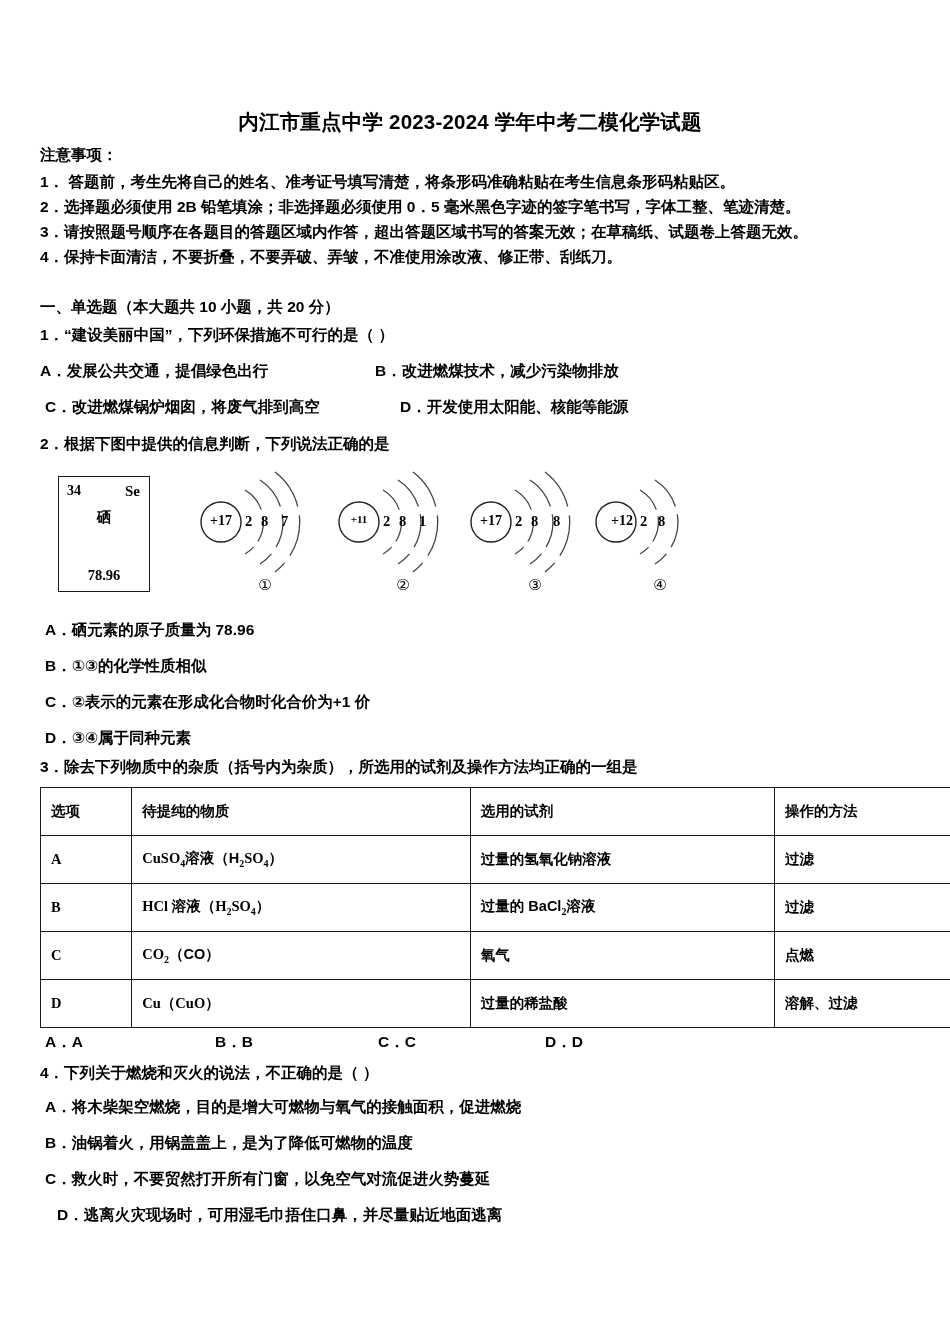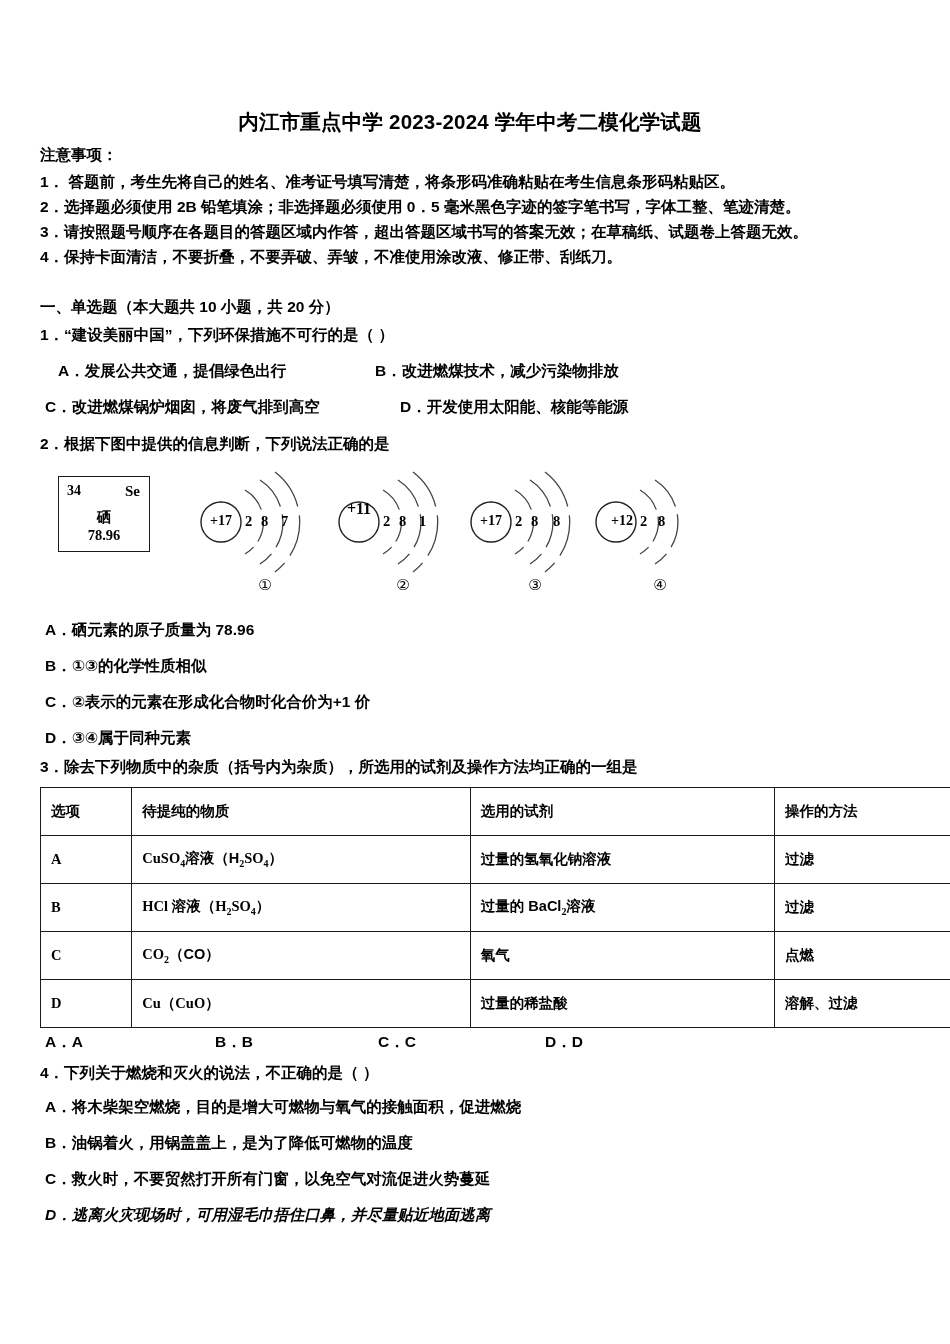--- a/index.html
+++ b/index.html
@@ -82,21 +82,21 @@
 
   
   .figure-q2 {
     position: absolute;
     left: 40px; top: 462px;
     width: 880px; height: 145px;
   }
   .pt-cell {
     position: absolute;
     left: 18px; top: 14px;
-    width: 92px; height: 76px;
+    width: 92px; height: 116px;
     border: 1.6px solid #1a1a1a;
     font-family: "Liberation Serif", "DejaVu Serif", serif;
   }
   .pt-z {
     position: absolute; left: 8px; top: 6px;
     font-size: 14px; font-weight: bold;
   }
   .pt-sym {
     position: absolute; right: 9px; top: 6px;
     font-size: 15px; font-weight: bold;
@@ -163,21 +163,21 @@
     <div class="notice-head">注意事项：</div>
     <div class="notice-line">1．  答题前，考生先将自己的姓名、准考证号填写清楚，将条形码准确粘贴在考生信息条形码粘贴区。</div>
     <div class="notice-line">2．选择题必须使用 2B 铅笔填涂；非选择题必须使用 0．5 毫米黑色字迹的签字笔书写，字体工整、笔迹清楚。</div>
     <div class="notice-line">3．请按照题号顺序在各题目的答题区域内作答，超出答题区域书写的答案无效；在草稿纸、试题卷上答题无效。</div>
     <div class="notice-line">4．保持卡面清洁，不要折叠，不要弄破、弄皱，不准使用涂改液、修正带、刮纸刀。</div>
   </div>
 
   <div class="section-head">一、单选题（本大题共 10 小题，共 20 分）</div>
 
   <div class="q-stem" style="top:325px;">1．“建设美丽中国”，下列环保措施不可行的是（   ）</div>
-  <div class="opt" style="left:58px; top:361px;">A．发展公共交通，提倡绿色出行</div>
+  <div class="opt" style="left:40px; top:361px;">A．发展公共交通，提倡绿色出行</div>
   <div class="opt" style="left:375px; top:361px;">B．改进燃煤技术，减少污染物排放</div>
   <div class="opt" style="left:45px; top:397px;">C．改进燃煤锅炉烟囱，将废气排到高空</div>
   <div class="opt" style="left:400px; top:397px;">D．开发使用太阳能、核能等能源</div>
 
   <div class="q-stem" style="top:434px;">2．根据下图中提供的信息判断，下列说法正确的是</div>
 
   <div class="figure-q2">
 
     <div class="pt-cell">
       <div class="pt-z">34</div>
@@ -200,21 +200,21 @@
       <div class="atom-label">①</div>
     </div>
 
     <div class="atom" style="left:288px;">
       <svg width="150" height="105" viewBox="0 0 150 105">
         <circle cx="31" cy="52" r="20" fill="none" stroke="#222" stroke-width="1.4"></circle>
         <path d="M 55 20 A 37 37 0 0 1 55 84" fill="none" stroke="#444" stroke-width="1.3" stroke-dasharray="26 7"></path>
         <path d="M 70 10 A 50 50 0 0 1 70 94" fill="none" stroke="#444" stroke-width="1.3" stroke-dasharray="34 8"></path>
         <path d="M 85 2  A 63 63 0 0 1 85 102" fill="none" stroke="#444" stroke-width="1.3" stroke-dasharray="42 9"></path>
       </svg>
-      <div style="position:absolute;left:11px;top:30px;width:40px;text-align:center;font-size:16px;font-weight:bold;font-family:'Liberation Serif',serif;">+11</div>
+      <div style="position:absolute;left:11px;top:43px;width:40px;text-align:center;font-size:11px;font-weight:bold;font-family:'Liberation Serif',serif;">+11</div>
       <div style="position:absolute;left:55px;top:43px;font-size:14.5px;font-weight:bold;font-family:'Liberation Serif',serif;">2</div>
       <div style="position:absolute;left:71px;top:43px;font-size:14.5px;font-weight:bold;font-family:'Liberation Serif',serif;">8</div>
       <div style="position:absolute;left:91px;top:43px;font-size:14.5px;font-weight:bold;font-family:'Liberation Serif',serif;">1</div>
       <div class="atom-label">②</div>
     </div>
 
     <div class="atom" style="left:420px;">
       <svg width="150" height="105" viewBox="0 0 150 105">
         <circle cx="31" cy="52" r="20" fill="none" stroke="#222" stroke-width="1.4"></circle>
         <path d="M 55 20 A 37 37 0 0 1 55 84" fill="none" stroke="#444" stroke-width="1.3" stroke-dasharray="26 7"></path>
@@ -288,15 +288,15 @@
 
   <div class="opt" style="left:45px;  top:1032px;">A．A</div>
   <div class="opt" style="left:215px; top:1032px;">B．B</div>
   <div class="opt" style="left:378px; top:1032px;">C．C</div>
   <div class="opt" style="left:545px; top:1032px;">D．D</div>
 
   <div class="q-stem" style="top:1063px;">4．下列关于燃烧和灭火的说法，不正确的是（     ）</div>
   <div class="opt" style="left:45px; top:1133px;">B．油锅着火，用锅盖盖上，是为了降低可燃物的温度</div>
   <div class="opt" style="left:45px; top:1097px;">A．将木柴架空燃烧，目的是增大可燃物与氧气的接触面积，促进燃烧</div>
   <div class="opt" style="left:45px; top:1169px;">C．救火时，不要贸然打开所有门窗，以免空气对流促进火势蔓延</div>
-  <div class="opt" style="left:45px; top:1205px;font-style:italic;">D．逃离火灾现场时，可用湿毛巾捂住口鼻，并尽量贴近地面逃离</div>
+  <div class="opt" style="left:57px; top:1205px;">D．逃离火灾现场时，可用湿毛巾捂住口鼻，并尽量贴近地面逃离</div>
 
 </div>
 
 </body></html>

